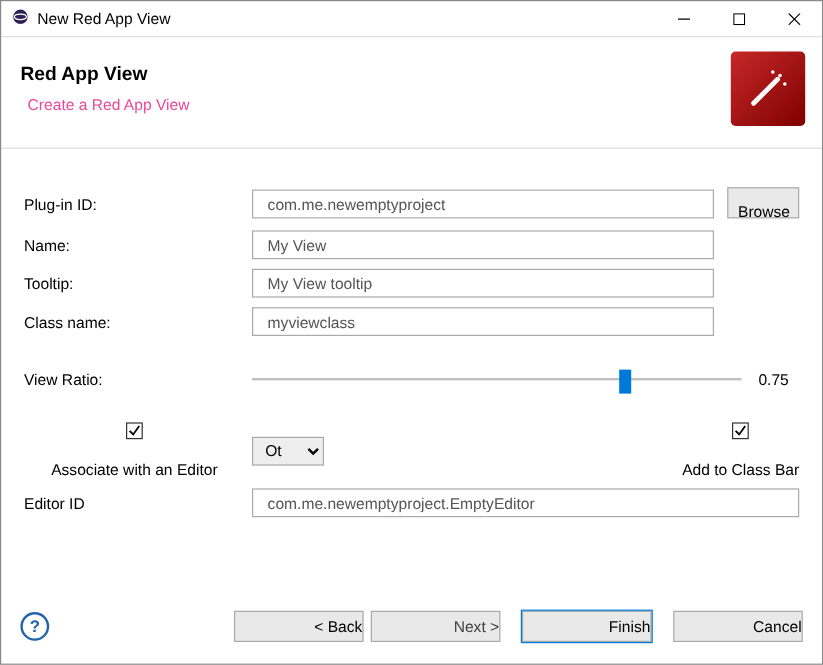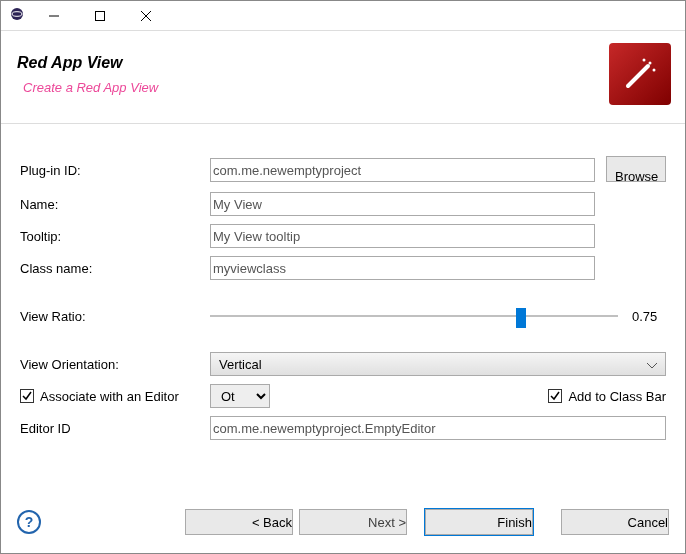--- a/index.html
+++ b/index.html
@@ -5,47 +5,47 @@
     * {box-sizing:border-box;margin:0;padding:0;font-family:"Segoe UI",Tahoma,sans-serif;font-size:13px;}
     body {width:686px;height:554px;background:#fff;border:1px solid #888;display:flex;flex-direction:column;}
     
     
     #titlebar {height:30px;display:flex;align-items:center;padding-left:8px;border-bottom:1px solid #ddd;}
     #titlebar .ico {margin-right:6px;}
     #titlebar .txt {flex:1;}
     #titlebar .wbtn {width:46px;height:30px;display:flex;align-items:center;justify-content:center;}
     
     
-    #header {display:flex;align-items:center;padding:12px 14px 18px 16px;border-bottom:1px solid #ddd;font-style:italic;}
+    #header {display:flex;align-items:center;padding:12px 14px 18px 16px;border-bottom:1px solid #ddd;}
     #header h1 {font-size:16px;font-weight:700;color:#000;margin-bottom:8px;}
     #header .sub {color:#ec4899;padding-left:6px;}
     #wand {width:62px;height:62px;border-radius:4px;
       background:linear-gradient(135deg,#c62828,#7f0000);display:flex;align-items:center;justify-content:center;}
     
     
     #form {flex:1;padding:28px 16px 10px 16px;}
     table.f {border-collapse:collapse;width:100%;}
     table.f td {padding:4px 3px;vertical-align:middle;}
     td.lab {width:190px;white-space:nowrap;}
-    input[type=text] {width:100%;height:24px;border:1px solid #aaa;padding:0 2px;font-size:13px;color:#555;}
+    input[type=text] {width:100%;height:24px;border:1px solid #aaa;padding:0 12px;font-size:13px;color:#555;}
     .btn {border:1px solid #aaa;background:#e9e9e9;height:24px;padding:12px 8px;cursor:default;}
     
     
     .sliderwrap {display:flex;align-items:center;}
     .slider {flex:1;position:relative;height:20px;}
     .track {position:absolute;top:9px;left:0;right:0;height:2px;background:#c0c0c0;}
     .thumb {position:absolute;top:2px;width:10px;height:20px;background:#0078d7;}
     .sval {margin-left:14px;min-width:34px;text-align:left;}
     
     select.combo, input[type=text].combo {height:24px;border:1px solid #aaa;background:#eee;padding:0 6px;}
     .orient {position:relative;display:flex;align-items:center;width:100%;height:24px;border:1px solid #aaa;
       background:linear-gradient(#f5f5f5,#e0e0e0);padding:0 8px;}
     .orient .chev {position:absolute;right:8px;}
     
-    .chk {display:flex;align-items:center;gap:6px;}
+    .chk {display:flex;align-items:center;gap:18px;flex-direction:column;}
     .chk .box {width:14px;height:14px;border:1px solid #333;display:flex;align-items:center;justify-content:center;}
     
     
     #bottom {display:flex;align-items:center;padding:12px 16px 18px 16px;gap:0;}
     #help {width:24px;height:24px;border:2px solid #2264ad;border-radius:50%;display:flex;align-items:center;
       justify-content:center;color:#2264ad;font-weight:bold;font-size:14px;}
     .spacer {flex:1;}
     .wizbtn {width:108px;height:26px;border:1px solid #aaa;background:#e9e9e9;margin-left:6px;font-size:13px;text-align:right;}
     .wizbtn.primary {outline:1px solid #0078d7;}
     .wizbtn:disabled {color:#404040;}
@@ -53,20 +53,21 @@
 </head>
 <body>
 
 <div id="titlebar">
   <span class="ico">
     <svg width="16" height="16">
         <circle cx="8" cy="8" r="6" fill="#2c2255"></circle>
         <ellipse cx="8" cy="8" rx="5" ry="2.3" fill="none" stroke="#fff" stroke-width="1"></ellipse>
       </svg>
   </span>
+  <span class="txt">New Red App View</span>
   <div class="wbtn">
       <svg width="10" height="10">
         <line x1="0" y1="5" x2="10" y2="5" stroke="#000"></line>
       </svg>
     </div>
   <div class="wbtn">
       <svg width="10" height="10">
         <rect x="0.5" y="0.5" width="9" height="9" fill="none" stroke="#000"></rect>
       </svg>
     </div>
@@ -130,31 +131,20 @@
             <div class="thumb" id="thumb" style="left: 75%;"></div>
           </div>
           <div class="sval">0.75</div>
         </div>
       </td>
     </tr>
     <tr>
           <td colspan="3" style="height:18px"></td>
         </tr>
     <tr>
-      <td class="lab">View Orientation:</td>
-      <td colspan="2">
-        <div class="orient">
-          <span>Vertical</span>
-          <span class="chev"><svg width="10" height="6">
-                  <polyline points="0,0 5,5 10,0" fill="none" stroke="#555"></polyline>
-                </svg></span>
-        </div>
-      </td>
-    </tr>
-    <tr>
       <td class="lab">
         <label class="chk">
           <span class="box">
                 <svg width="10" height="10">
                   <polyline points="1,5 4,8 9,1" fill="none" stroke="#000" stroke-width="1.5"></polyline>
                 </svg>
               </span>
           <span>Associate with an Editor</span>
         </label>
       </td>
@@ -184,14 +174,14 @@
   </tbody>
     </table>
 </div>
 
 <div id="bottom">
   <div id="help">?</div>
   <div class="spacer"></div>
   <button class="wizbtn">&lt; Back</button>
   <button class="wizbtn" disabled="">Next &gt;</button>
   <button class="wizbtn primary" style="margin-left:18px">Finish</button>
-  <button class="wizbtn" style="margin-left:28px">Cancel</button>
+  <button class="wizbtn" style="margin-left:18px">Cancel</button>
 </div>
 
 </body></html>

